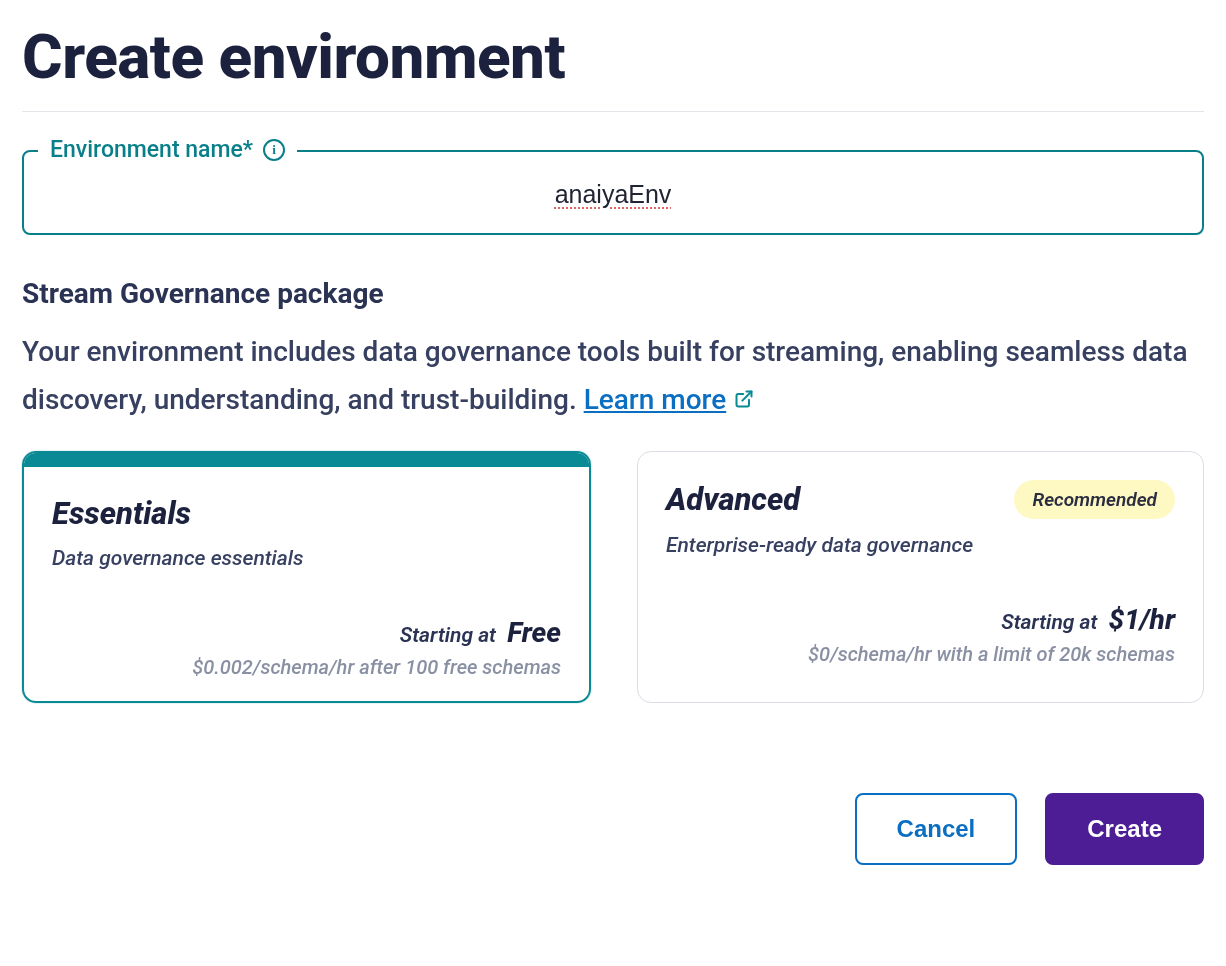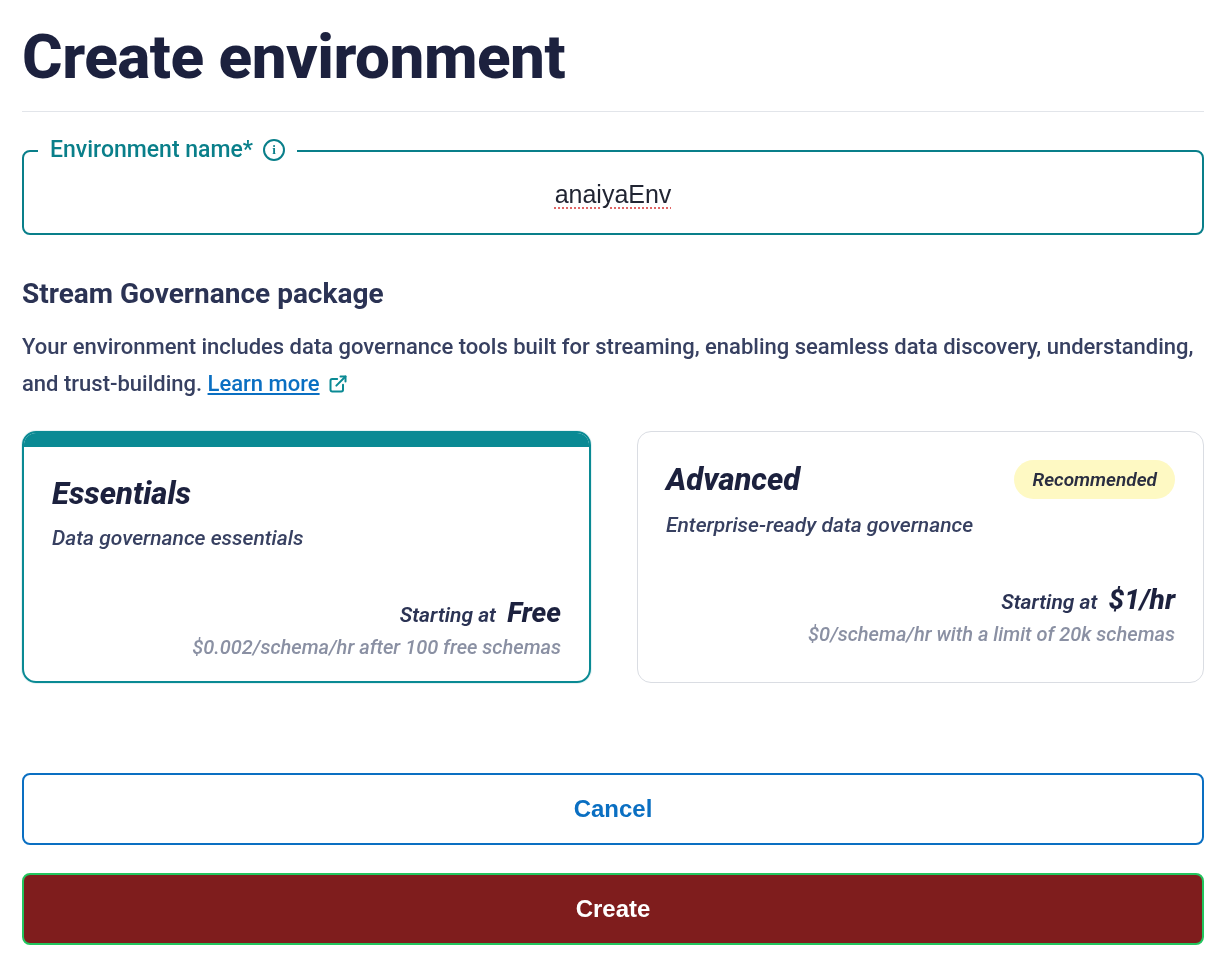--- a/index.html
+++ b/index.html
@@ -66,21 +66,21 @@
     text-underline-offset: 4px;
     text-align: center;
   }
   .section-title {
     font-size: 28px;
     font-weight: 700;
     color: #2b3354;
     margin-bottom: 18px;
   }
   .section-desc {
-    font-size: 22px;
+    font-size: 28px;
     font-weight: 500;
     color: #374061;
     line-height: 1.7;
     margin-bottom: 28px;
   }
   .learn-link {
     color: #0a6fc2;
     text-decoration: underline;
     font-weight: 500;
     display: inline-flex;
@@ -157,37 +157,36 @@
   .price-note {
     text-align: right;
     font-size: 20px;
     font-weight: 500;
     color: #8a90a3;
   }
   .actions {
     display: flex;
     justify-content: flex-end;
     gap: 28px;
-    flex-direction: column;
   }
   .btn {
     font-size: 24px;
     font-weight: 600;
     padding: 20px 40px;
     border-radius: 8px;
     cursor: pointer;
   }
   .btn-secondary {
     background: #fff;
     border: 2px solid #0a6fc2;
     color: #0a6fc2;
   }
   .btn-primary {
-    background: #7f1d1d;
-    border: 2px solid #22c55e;
+    background: #4c1d95;
+    border: 2px solid #4c1d95;
     color: #fff;
   }
 </style>
 </head>
 <body>
 
 <h1 class="page-title">Create environment</h1>
 <hr class="hr">
 
 <div class="field-wrap">

